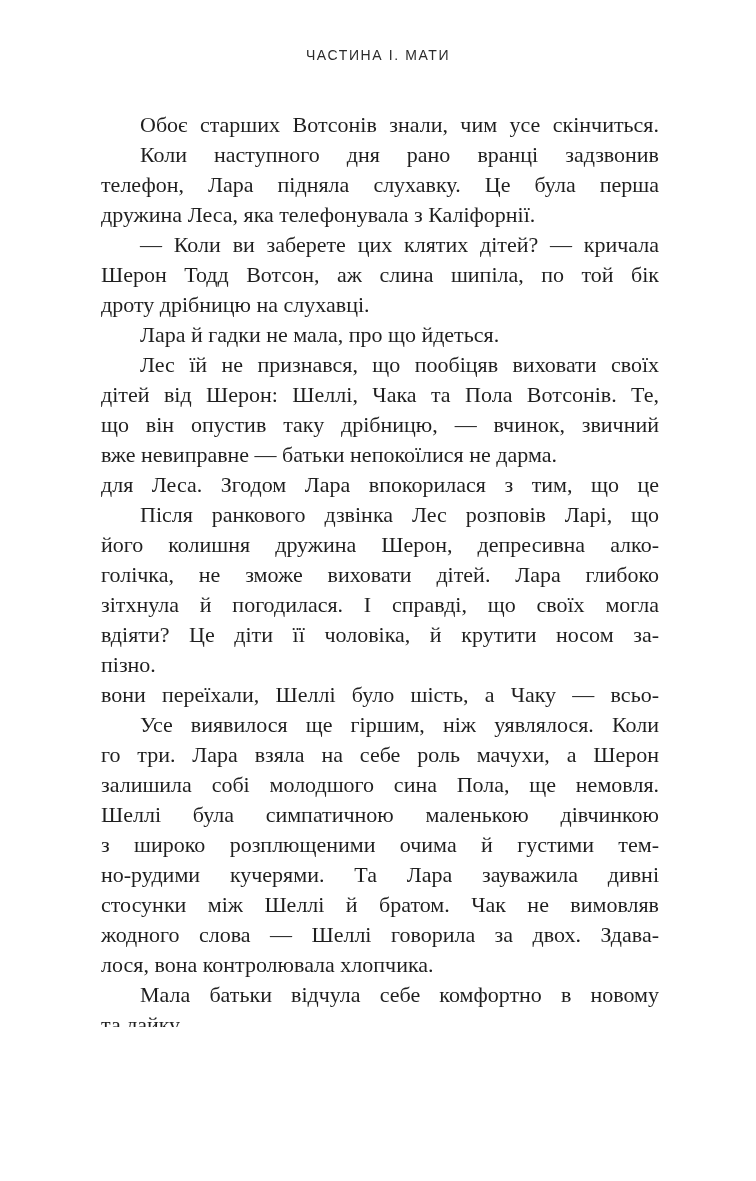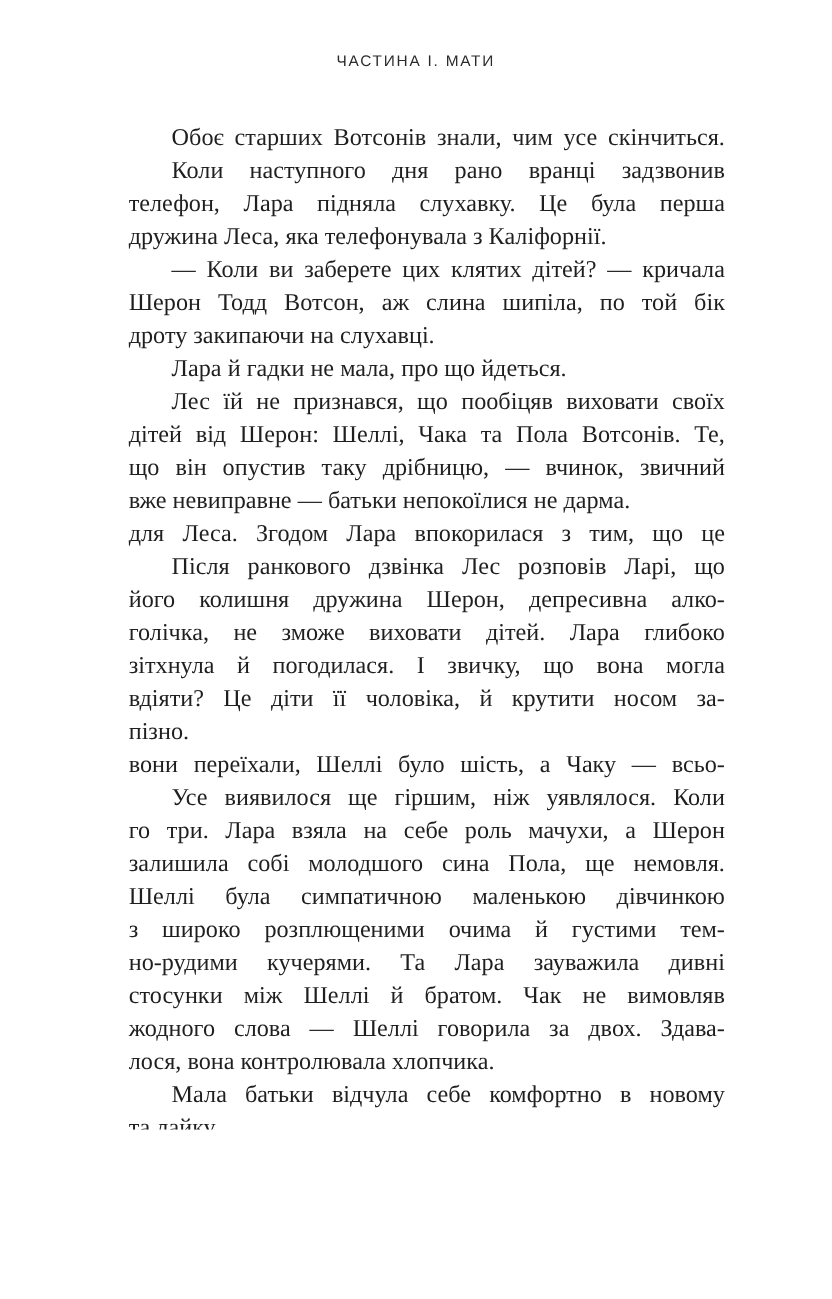--- a/index.html
+++ b/index.html
@@ -34,21 +34,20 @@
     font-family: "Liberation Serif", serif;
     font-size: 22px;
     line-height: 30px;
     color: #1f1f1f;
   }
   .para { margin: 0; padding: 0; }
   .line {
     height: 30px;
     white-space: nowrap;
     text-align: left;
-    margin-left: 16px;
   }
   .line.just {
     white-space: normal;
     text-align: justify;
     text-align-last: justify;
     -moz-text-align-last: justify;
   }
   .line.indent { text-indent: 39px; }
   .folio {
     position: absolute;
@@ -73,37 +72,37 @@
         <div class="line just indent">Обоє старших Вотсонів знали, чим усе скінчиться.</div>
       </div>
       <div class="para">
         <div class="line just indent">Коли наступного дня рано вранці задзвонив</div>
         <div class="line just">телефон, Лара підняла слухавку. Це була перша</div>
         <div class="line">дружина Леса, яка телефонувала з Каліфорнії.</div>
       </div>
       <div class="para">
         <div class="line just indent">— Коли ви заберете цих клятих дітей? — кричала</div>
         <div class="line just">Шерон Тодд Вотсон, аж слина шипіла, по той бік</div>
-        <div class="line">дроту закипаючи на слухавці.</div>
+        <div class="line">дроту дрібницю на слухавці.</div>
       </div>
       <div class="para">
         <div class="line indent">Лара й гадки не мала, про що йдеться.</div>
       </div>
       <div class="para">
         <div class="line just indent">Лес їй не признався, що пообіцяв виховати своїх</div>
         <div class="line just">дітей від Шерон: Шеллі, Чака та Пола Вотсонів. Те,</div>
         <div class="line just">що він опустив таку дрібницю, — вчинок, звичний</div>
         <div class="line">вже невиправне — батьки непокоїлися не дарма.</div>
         <div class="line just">для Леса. Згодом Лара впокорилася з тим, що це</div>
       </div>
       <div class="para">
         <div class="line just indent">Після ранкового дзвінка Лес розповів Ларі, що</div>
         <div class="line just">його колишня дружина Шерон, депресивна алко-</div>
         <div class="line just">голічка, не зможе виховати дітей. Лара глибоко</div>
-        <div class="line just">зітхнула й погодилася. І звичку, що вона могла</div>
+        <div class="line just">зітхнула й погодилася. І справді, що своїх могла</div>
         <div class="line just">вдіяти? Це діти її чоловіка, й крутити носом за-</div>
         <div class="line">пізно.</div>
       </div>
       <div class="para">
         <div class="line just">вони переїхали, Шеллі було шість, а Чаку — всьо-</div>
         <div class="line just indent">Усе виявилося ще гіршим, ніж уявлялося. Коли</div>
         <div class="line just">го три. Лара взяла на себе роль мачухи, а Шерон</div>
         <div class="line just">залишила собі молодшого сина Пола, ще немовля.</div>
         <div class="line just">Шеллі була симпатичною маленькою дівчинкою</div>
         <div class="line just">з широко розплющеними очима й густими тем-</div>

